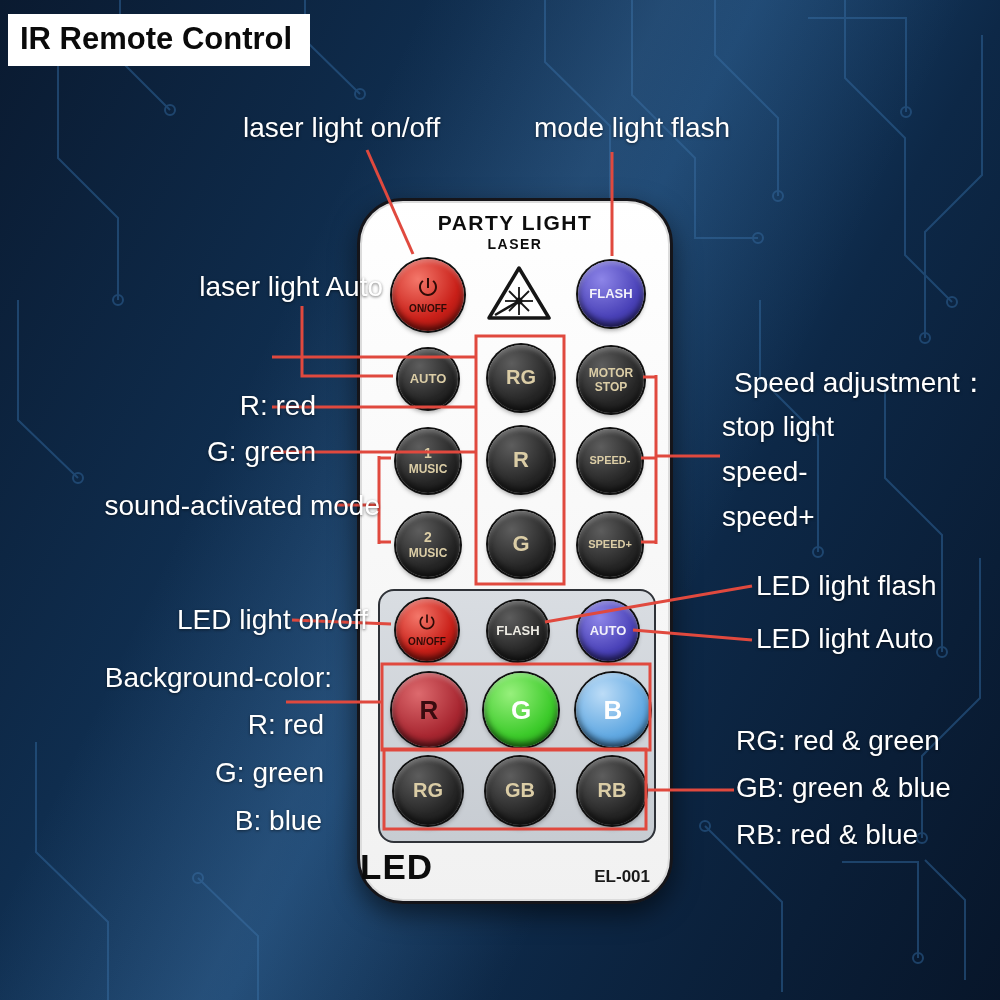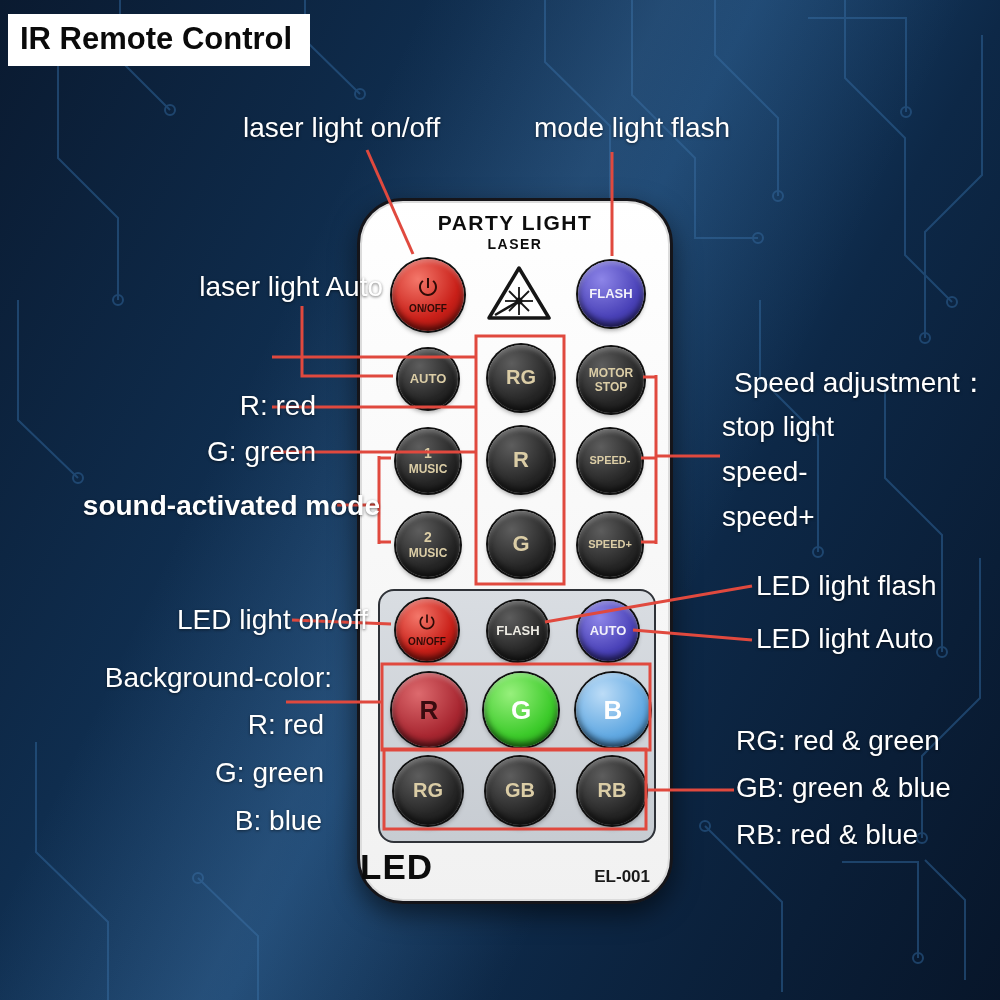--- a/index.html
+++ b/index.html
@@ -233,21 +233,21 @@
     <rect x="476" y="336" width="88" height="248"></rect>
     <rect x="382" y="664" width="268" height="86"></rect>
     <rect x="384" y="749" width="262" height="80"></rect>
   </svg>
 
   <div class="ann" style="left:243px;top:112px;">laser light on/off</div>
   <div class="ann" style="left:534px;top:112px;">mode light flash</div>
   <div class="ann ra" style="right:665px;top:271px;">laser light Auto</div>
   <div class="ann ra" style="right:732px;top:390px;">R: red</div>
   <div class="ann ra" style="right:732px;top:436px;">G: green</div>
-  <div class="ann ra" style="right:668px;top:490px;font-weight:bold;">sound-activated mode</div>
+  <div class="ann ra" style="right:668px;top:490px;">sound-activated mode</div>
 
   <div class="ann" style="left:722px;top:364px;margin-left:12px;">Speed adjustment：</div>
   <div class="ann" style="left:722px;top:411px;">stop light</div>
   <div class="ann" style="left:722px;top:456px;">speed-</div>
   <div class="ann" style="left:722px;top:501px;">speed+</div>
 
   <div class="ann" style="left:756px;top:570px;">LED light flash</div>
   <div class="ann" style="left:756px;top:623px;">LED light Auto</div>
 
   <div class="ann ra" style="right:680px;top:604px;">LED light on/off</div>

